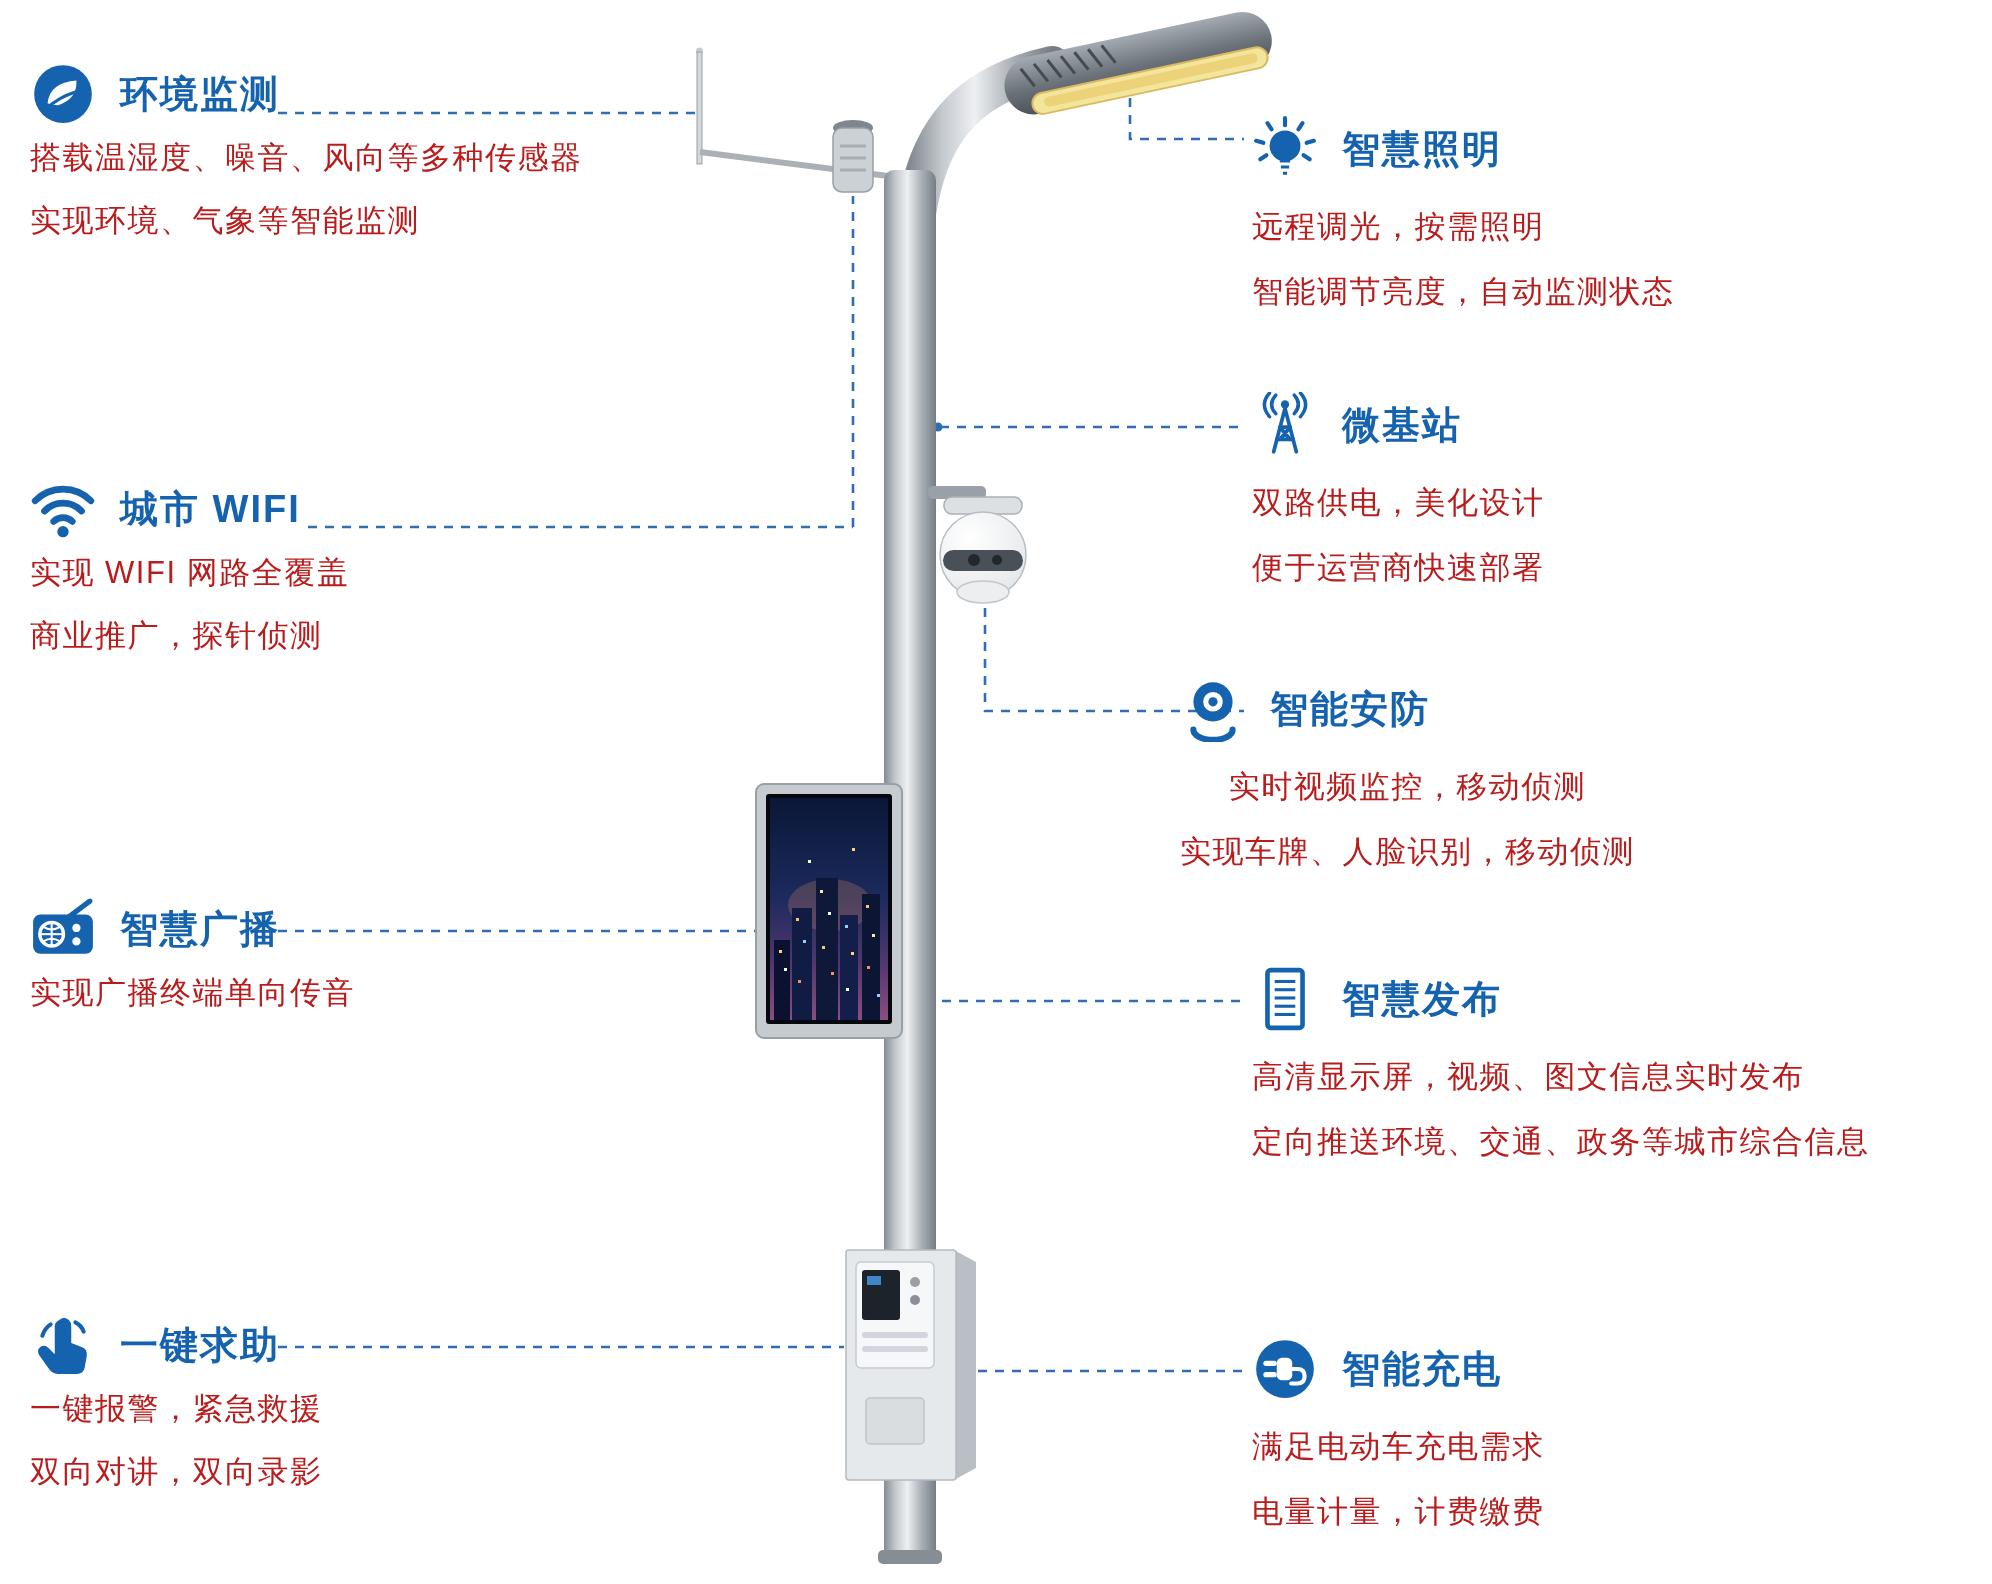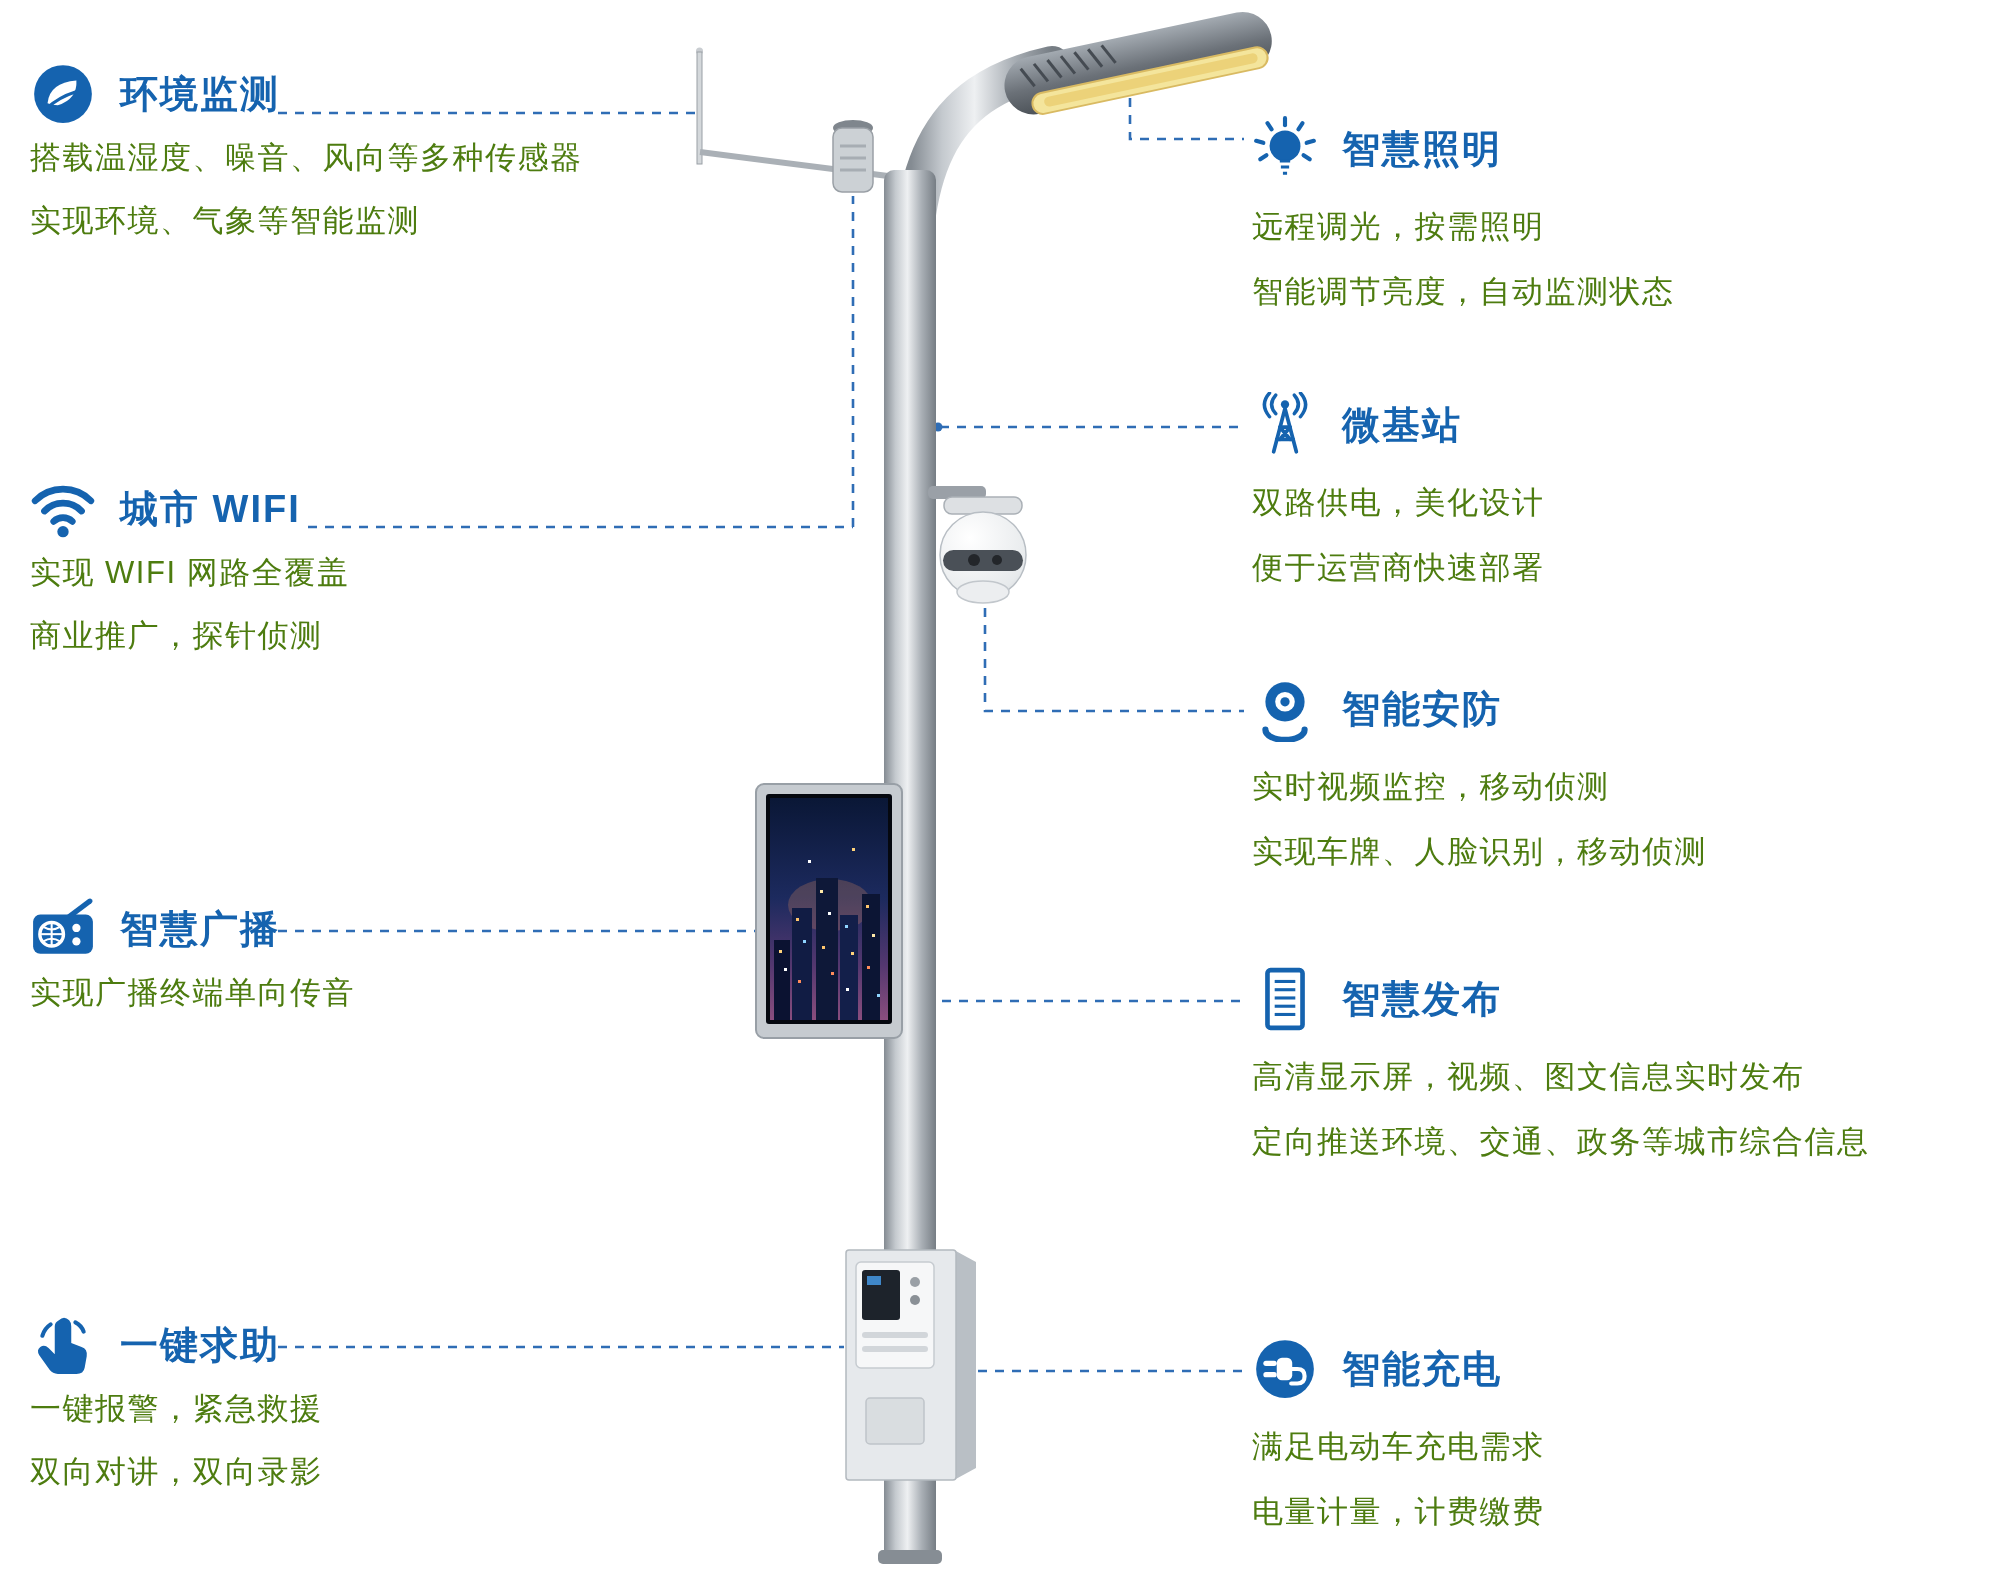--- a/index.html
+++ b/index.html
@@ -15,21 +15,21 @@
   }
   .feature { position:absolute; z-index:2; }
   .feature-head { display:flex; align-items:center; gap:24px; height:66px; }
   .feature-head .icon { width:66px; height:66px; flex:0 0 66px; }
   .icon svg { width:100%; height:100%; display:block; }
   .feature-title {
     font-size:38px; font-weight:bold; color:#1563af;
     letter-spacing:2px; white-space:nowrap;
   }
   .feature-line {
-    font-size:31px; color:#4d7c0f; letter-spacing:1.5px;
+    font-size:31px; color:#b91c1c; letter-spacing:1.5px;
     white-space:nowrap; margin-top:26px; line-height:1.2;
   }
   .feature.col-l .feature-head + .feature-line { margin-top:12px; }
   .feature.col-r .feature-head + .feature-line { margin-top:28px;font-family:Liberation Mono, monospace; }
 </style>
 </head>
 <body>
 
 <svg class="scene" width="1992" height="1584" viewBox="0 0 1992 1584">
   <defs>
@@ -269,21 +269,21 @@
           <path d="M47 24 Q57 12 47 1"></path>
         </g>
       </svg>
     </span>
     <span class="feature-title">微基站</span>
   </div>
   <div class="feature-line">双路供电，美化设计</div>
   <div class="feature-line">便于运营商快速部署</div>
 </div>
 
-<div class="feature col-r" style="left:1252px; top:676px;">
+<div class="feature col-r" style="left:1180px; top:676px;text-align:center;">
   <div class="feature-head">
     <span class="icon">
       <svg viewBox="0 0 64 64">
         <circle cx="32" cy="25" r="19" fill="#1563af"></circle>
         <circle cx="32" cy="25" r="9.5" fill="#fff"></circle>
         <circle cx="32" cy="25" r="4.5" fill="#1563af"></circle>
         <path d="M13 52 A19 10 0 0 0 51 52" fill="none" stroke="#1563af" stroke-width="6" stroke-linecap="round"></path>
       </svg>
     </span>
     <span class="feature-title">智能安防</span>

